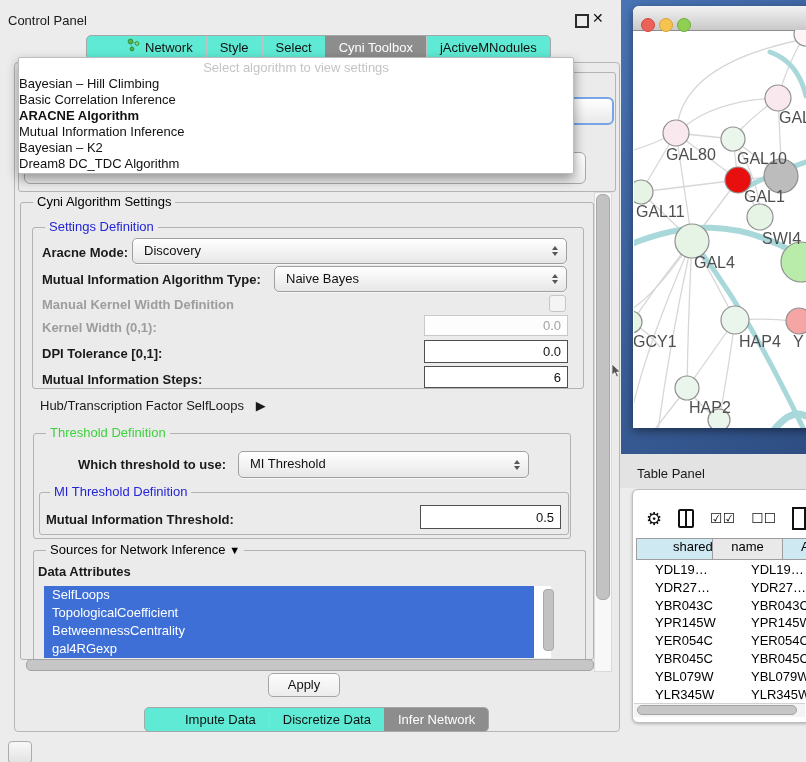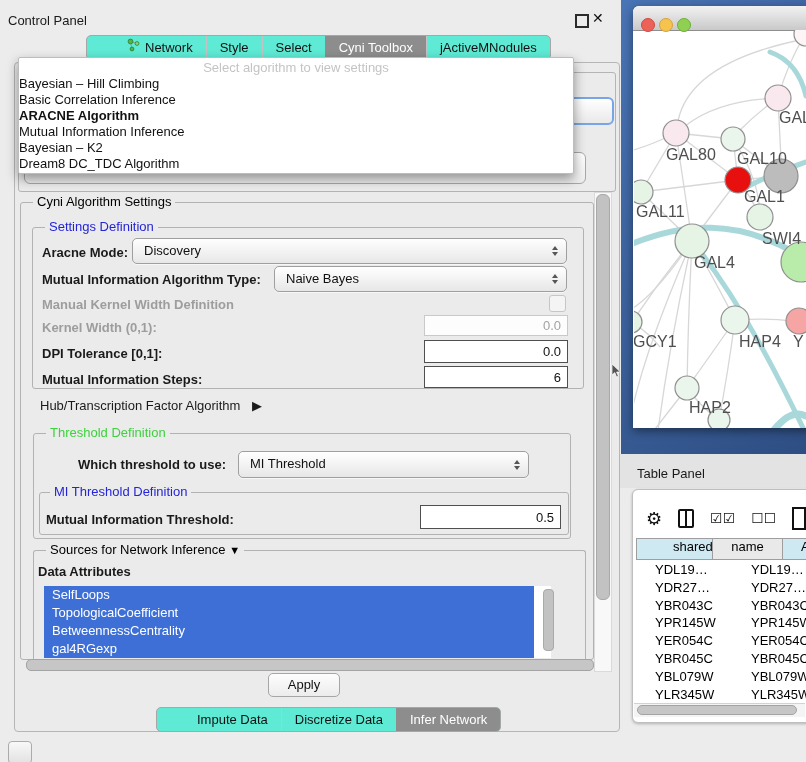--- a/index.html
+++ b/index.html
@@ -151,21 +151,21 @@
   <div class="abs lbl dis" style="left:42px;top:297px;">Manual Kernel Width Definition</div>
   <div class="checkbox" style="left:549px;top:295px;"></div>
   <div class="abs lbl dis" style="left:42px;top:320px;">Kernel Width (0,1):</div>
   <div class="field dis" style="left:424px;top:315px;width:144px;height:21px;">0.0</div>
   <div class="abs lbl" style="left:42px;top:346px;">DPI Tolerance [0,1]:</div>
   <div class="field" style="left:424px;top:340px;width:144px;height:23px;">0.0</div>
   <div class="abs lbl" style="left:42px;top:372px;">Mutual Information Steps:</div>
   <div class="field" style="left:424px;top:366px;width:144px;height:22px;">6</div>
 
   <div class="abs plain" style="left:40px;top:398px;">
-    <span>Hub/Transcription Factor Algorithm</span>
+    <span>Hub/Transcription Factor SelfLoops</span>
     <span style="font-size:13px;margin-left:8px;">▶</span>
   </div>
 
   <div class="groupbox" style="left:33px;top:433px;width:536px;height:104px;">
     <span class="legend g">Threshold Definition</span>
   </div>
   <div class="abs lbl" style="left:78px;top:457px;">Which threshold to use:</div>
   <div class="combo" style="left:238px;top:451px;width:289px;height:25px;">
     <div class="combo-val">MI Threshold</div>
     <div class="combo-arrows">
@@ -193,21 +193,21 @@
       <div class="attr-item">gal4RGexp</div>
     </div>
   <div class="vthumb" style="left:543px;top:589px;width:9px;height:60px;border-radius:4px;"></div>
 
   <div class="vtrack" style="left:594px;top:192px;width:16px;height:478px;"></div>
   <div class="vthumb" style="left:596px;top:194px;width:12px;height:404px;"></div>
   <div class="hthumb" style="left:26px;top:659px;width:566px;height:10px;"></div>
 
   <div class="btn" style="left:268px;top:673px;width:70px;height:22px;">Apply</div>
 
-  <div class="tabbar" style="left:156px;top:707px;justify-content:flex-end;">
+  <div class="tabbar" style="left:144px;top:707px;justify-content:flex-end;">
       <div class="tabseg">
         <span>Impute Data</span>
       </div>
       <div class="tabseg">
         <span>Discretize Data</span>
       </div>
       <div class="tabseg sel">
         <span>Infer Network</span>
       </div>
     </div>

